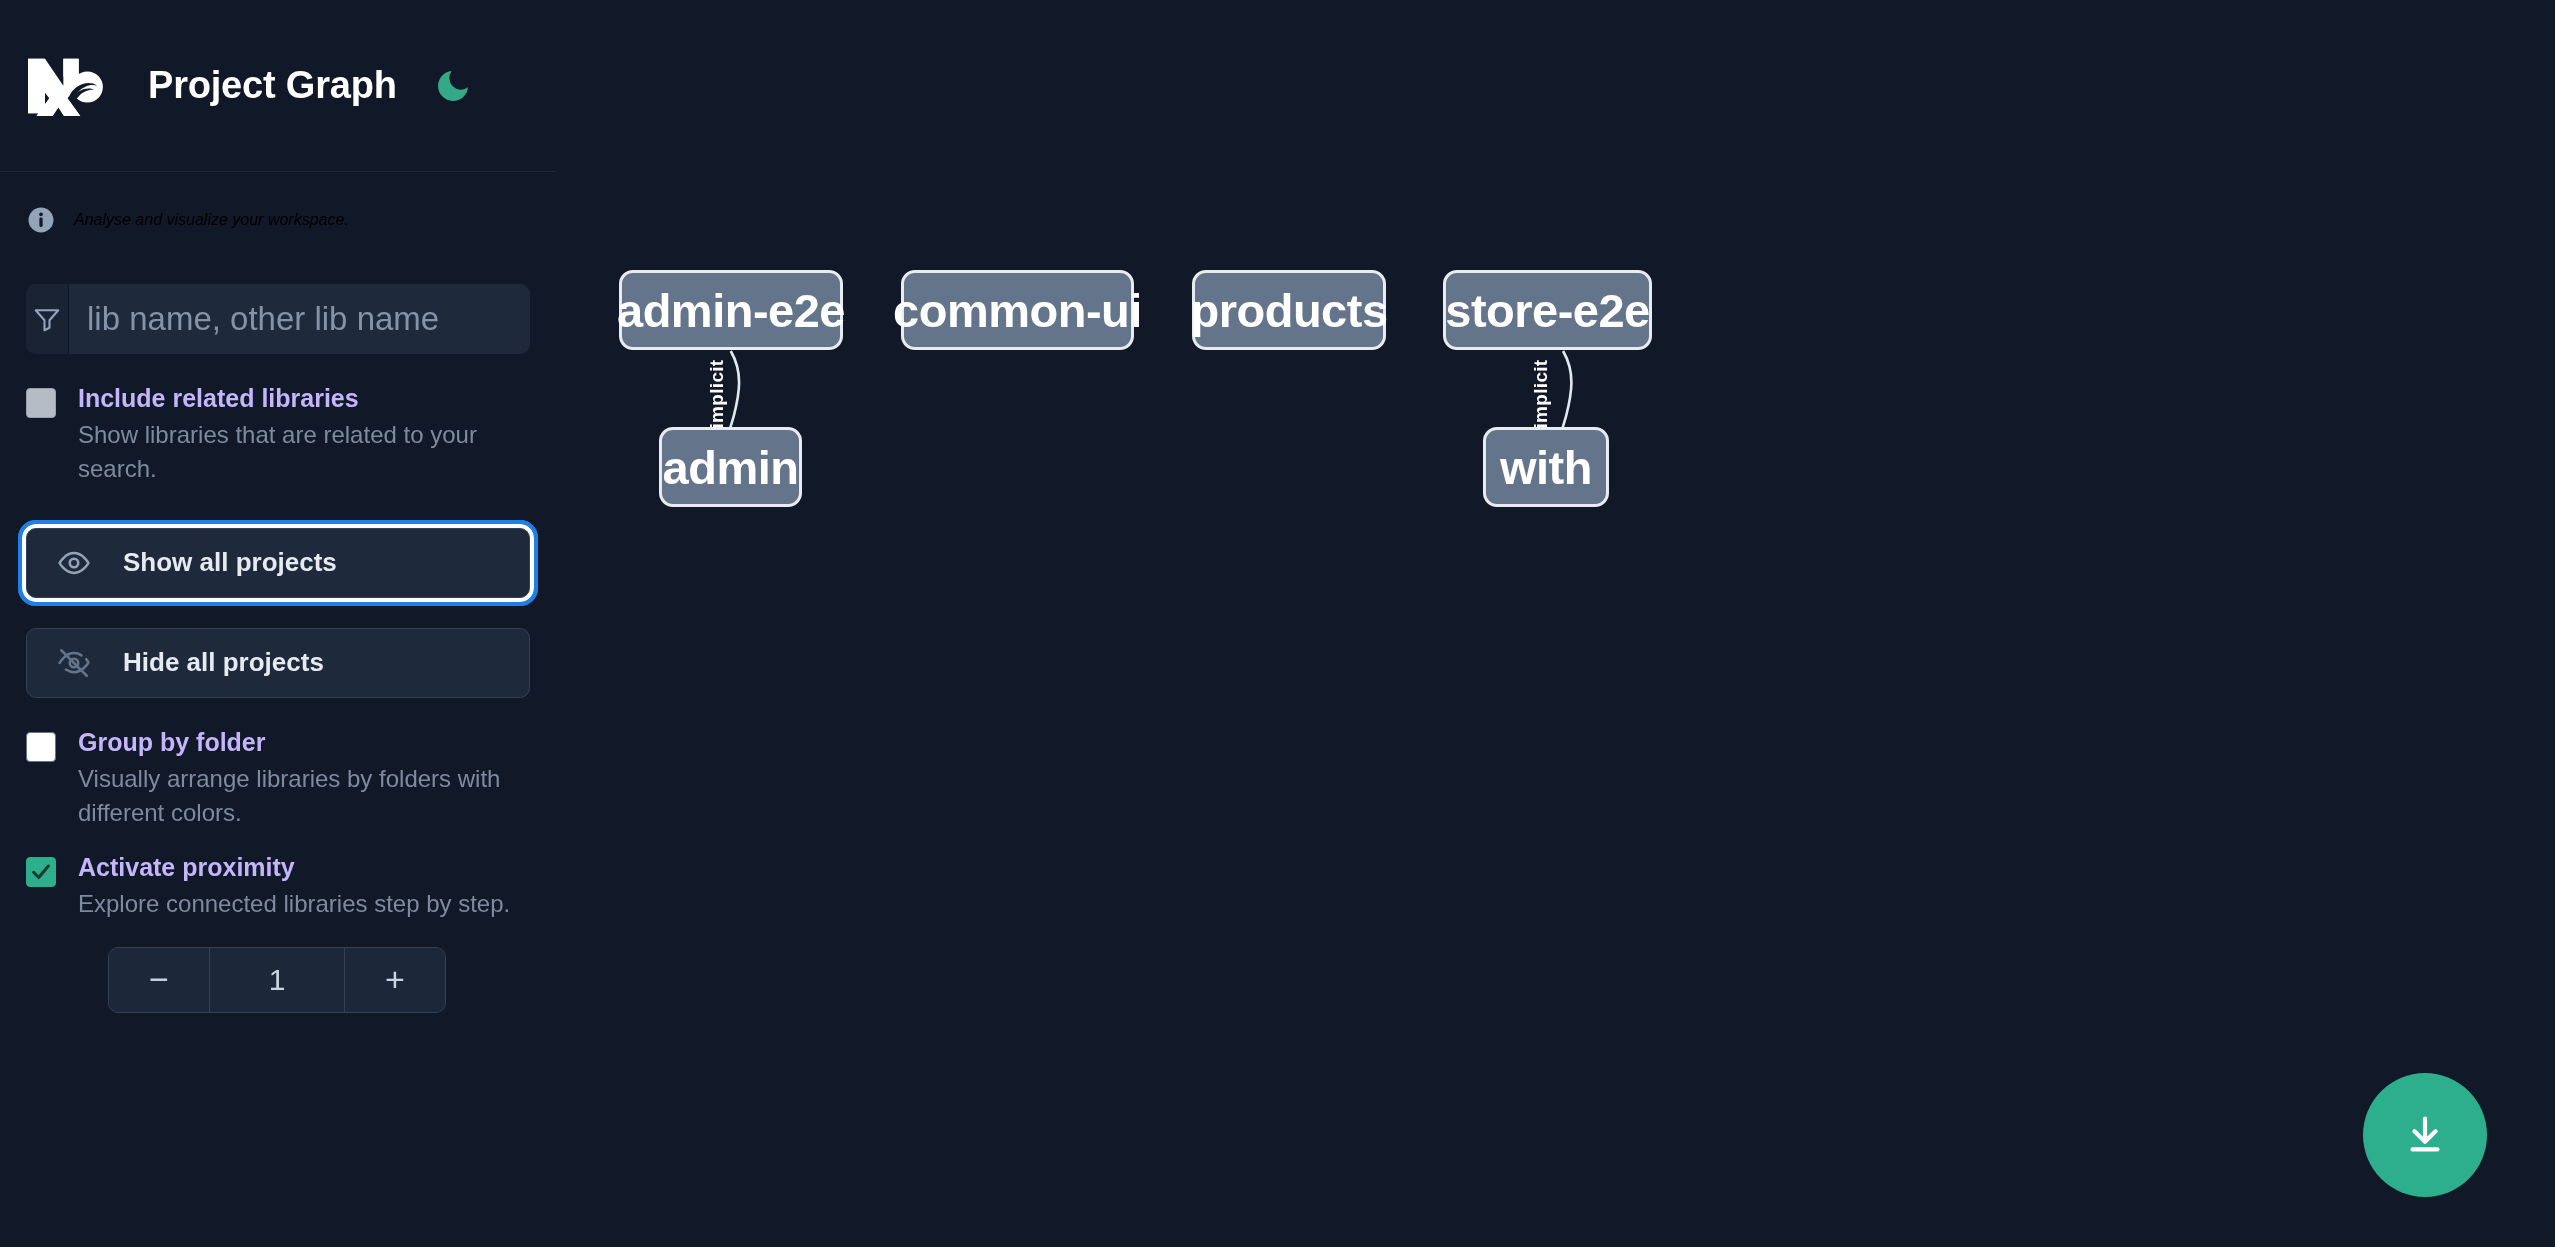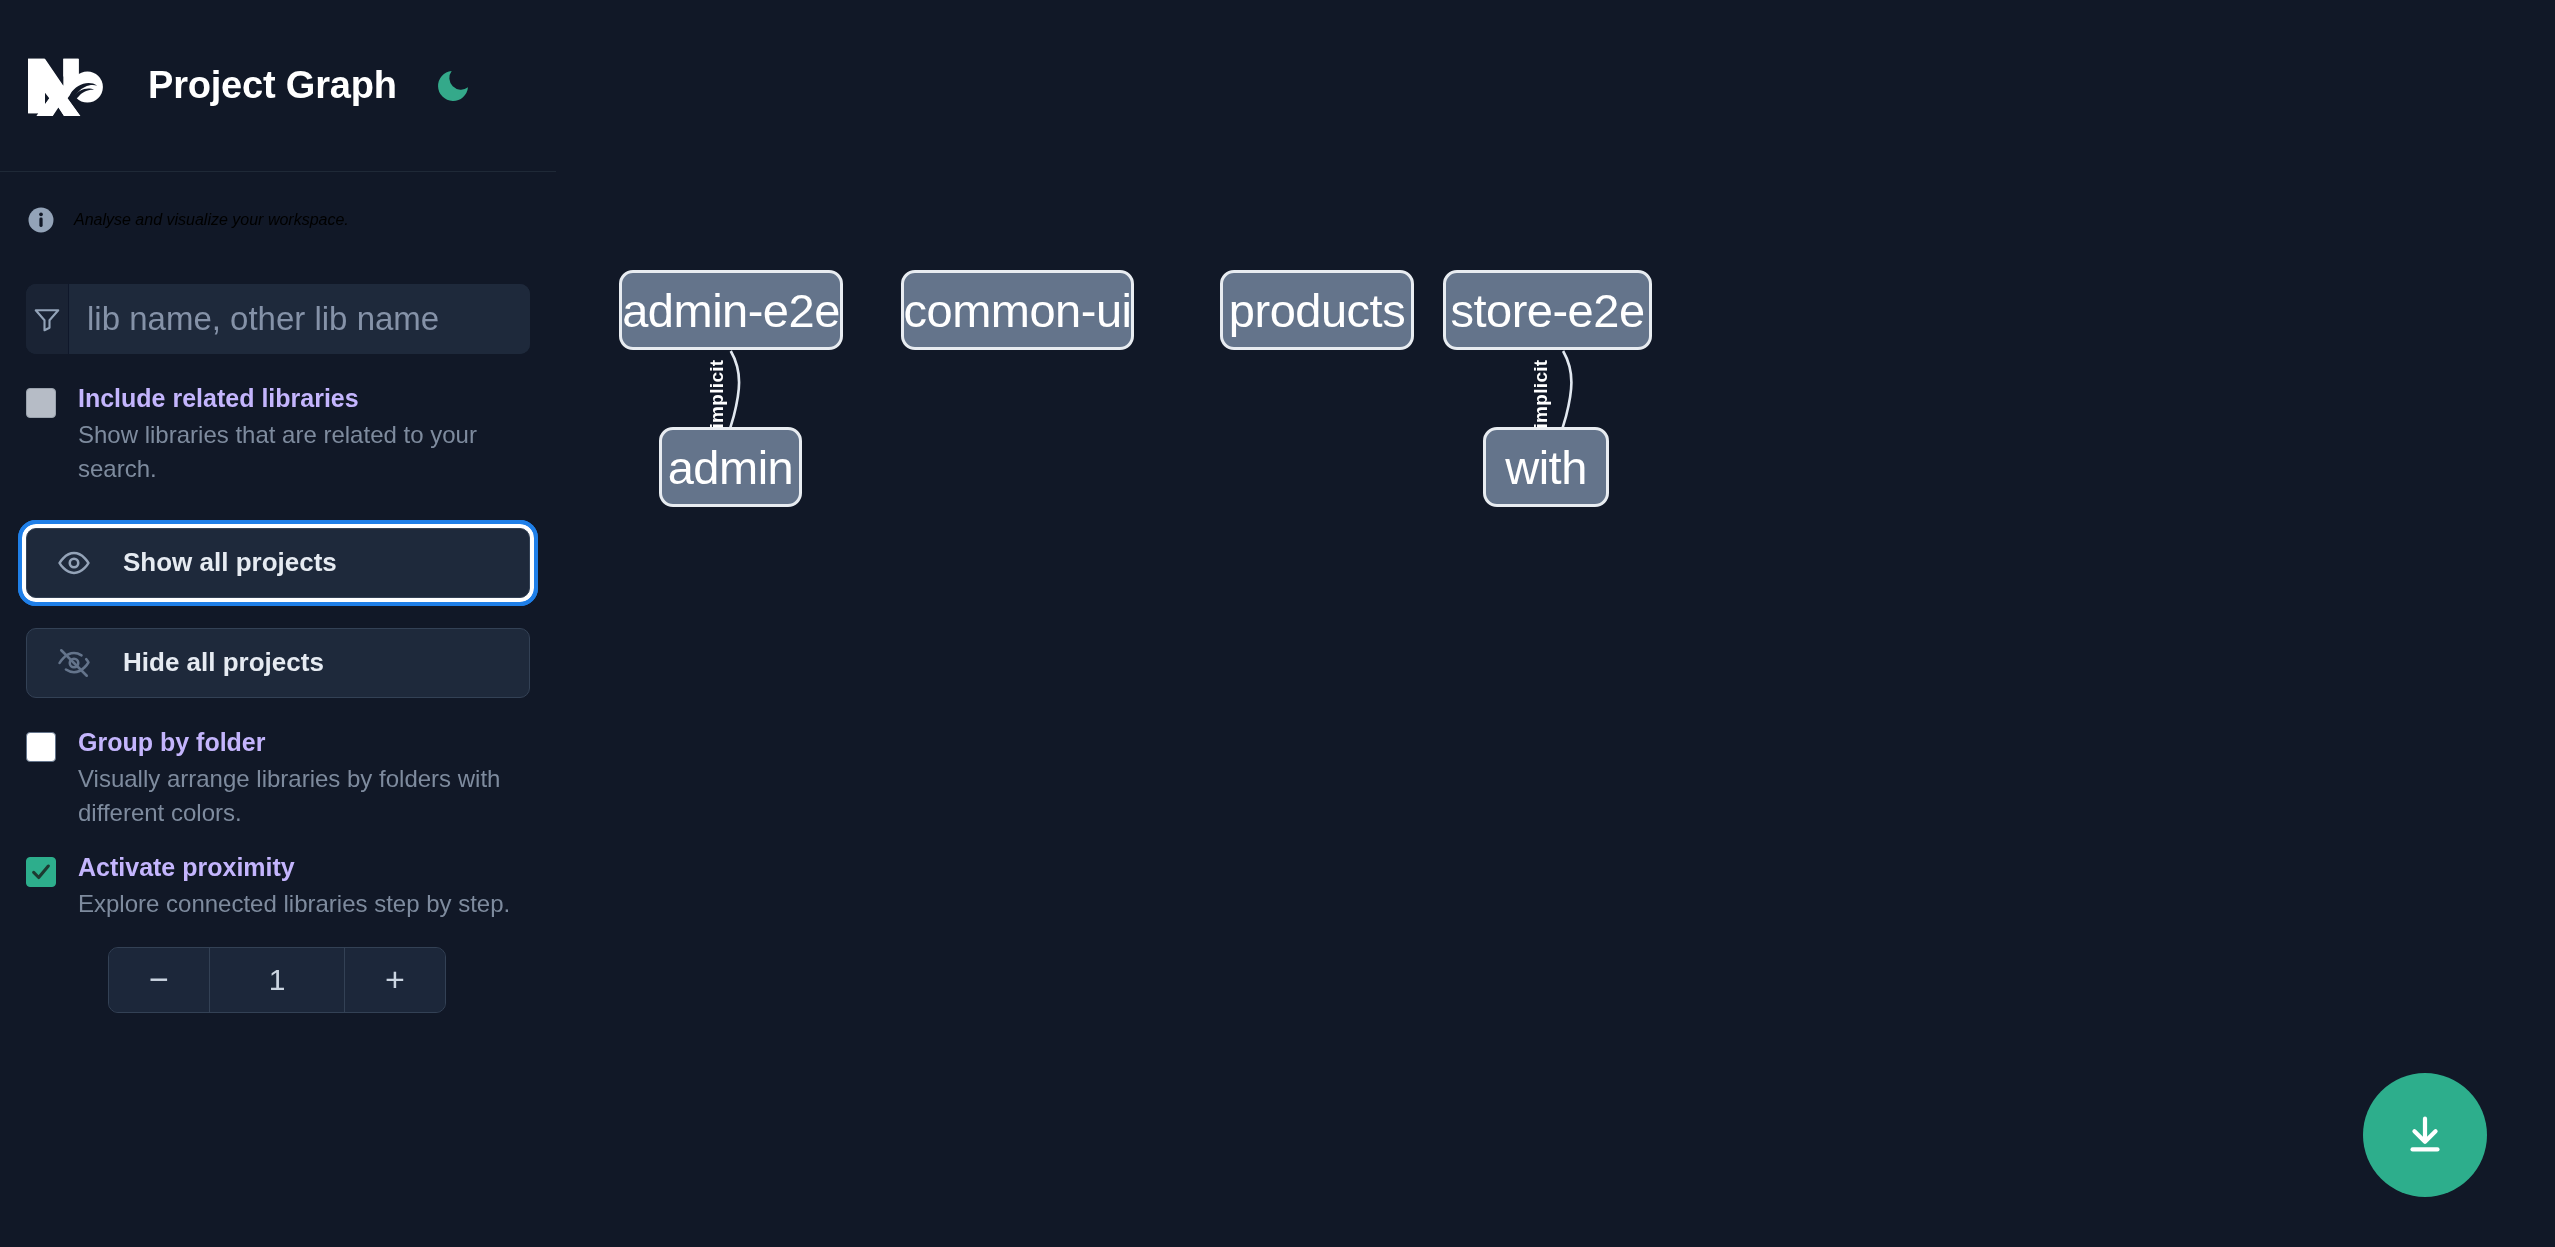--- a/index.html
+++ b/index.html
@@ -231,20 +231,21 @@
     align-items: center;
     justify-content: center;
     background: #64748b;
     border: 3px solid #e8ecf1;
     border-radius: 14px;
     color: #ffffff;
     font-size: 47px;
     letter-spacing: -0.5px;
     cursor: pointer;
     white-space: nowrap;
+    font-weight: bold;
   }
 
   .edge-label {
     position: absolute;
     color: #ffffff;
     font-size: 19px;
     font-weight: 700;
     transform: rotate(-90deg);
     transform-origin: center center;
     letter-spacing: 0.3px;
@@ -372,21 +373,21 @@
         <marker id="arrow" viewBox="0 0 10 10" refX="8" refY="5" markerWidth="7" markerHeight="7" orient="auto-start-reverse">
           <path d="M0 0 L10 5 L0 10 z" fill="#cbd5e1"></path>
         </marker>
       </defs>
       <path d="M173 351 C 185 372 182 392 176 416 C 172 432 168 440 165 448" fill="none" stroke="#e2e8f0" stroke-width="2.6" marker-end="url(#arrow)"></path>
       <path d="M997 351 C 1009 372 1006 392 1000 416 C 996 432 992 440 989 448" fill="none" stroke="#e2e8f0" stroke-width="2.6" marker-end="url(#arrow)"></path>
     </svg>
 
     <div class="node" style="left:63px;  top:270px;  width:224px; height:80px;">admin-e2e</div>
     <div class="node" style="left:345px; top:270px;  width:233px; height:80px;">common-ui</div>
-    <div class="node" style="left:664px; top:270px;  width:194px; height:80px;text-align:center;">products</div>
+    <div class="node" style="left:636px; top:270px;  width:194px; height:80px;text-align:center;">products</div>
     <div class="node" style="left:887px; top:270px;  width:209px; height:80px;">store-e2e</div>
     <div class="node" style="left:103px; top:427px;  width:143px; height:80px;">admin</div>
     <div class="node" style="left:927px; top:427px;  width:126px; height:80px;">with</div>
 
     <div class="edge-label" style="left:127px; top:383px;">implicit</div>
     <div class="edge-label" style="left:951px; top:383px;">implicit</div>
 
     <button class="fab">
       <svg width="46" height="46" viewBox="0 0 24 24" fill="none" stroke="#ffffff" stroke-width="2.2" stroke-linecap="round" stroke-linejoin="round">
         <line x1="12" y1="3.5" x2="12" y2="15"></line>

